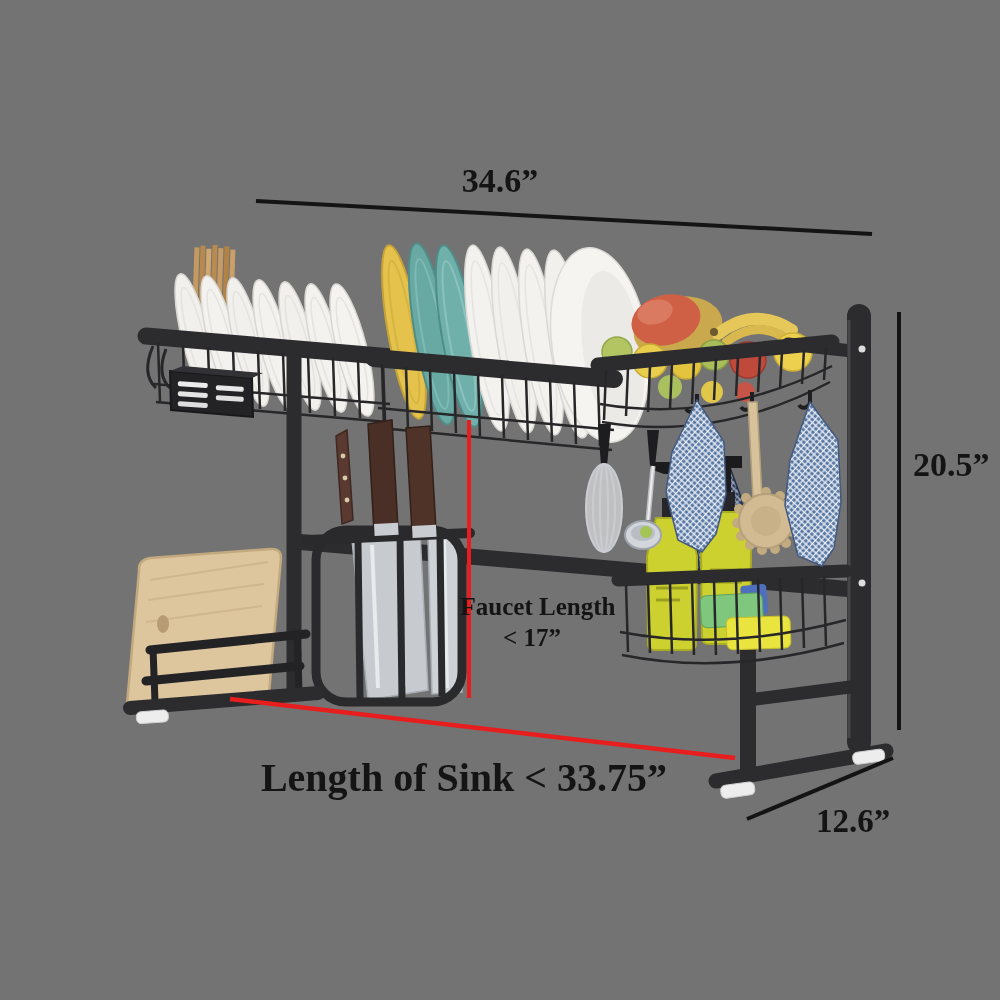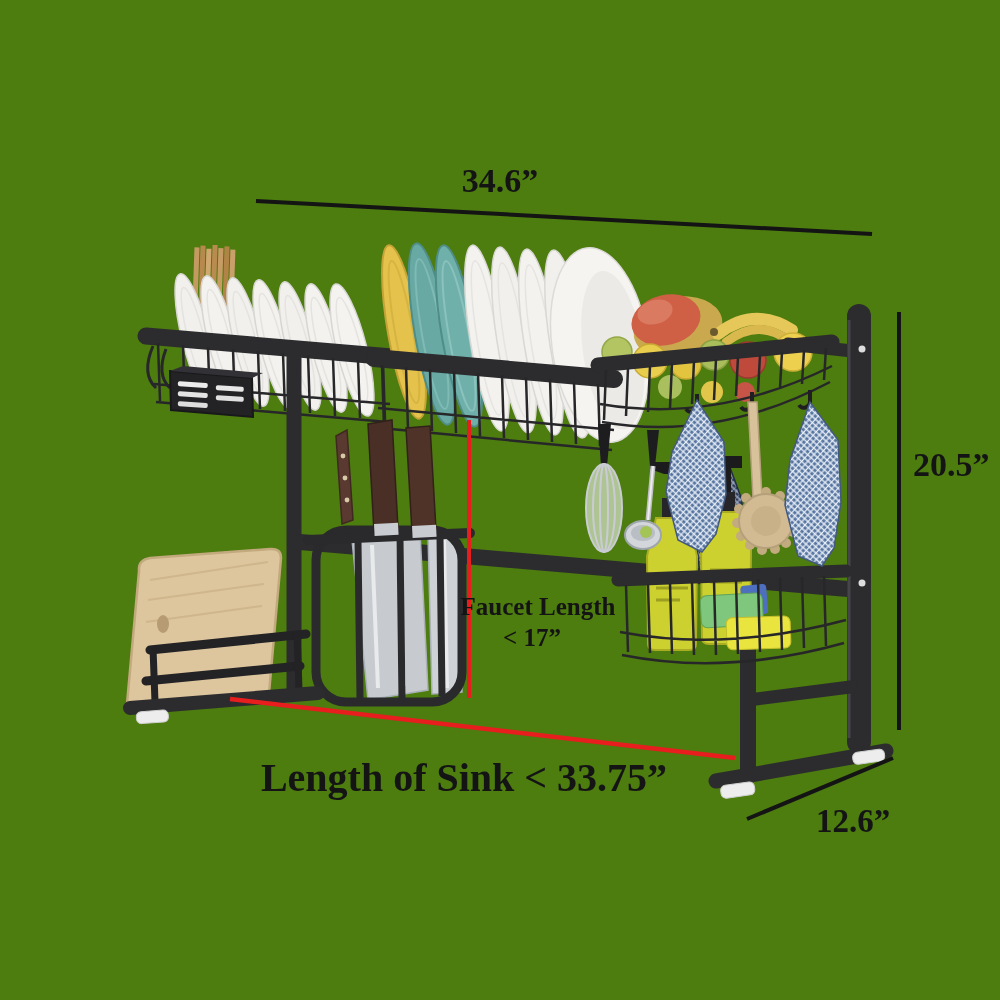--- a/index.html
+++ b/index.html
@@ -1,16 +1,16 @@
 <!DOCTYPE html>
 <html><head>
 <meta charset="utf-8">
 <style>
   html,body{margin:0;padding:0;background:#ffffff;}
-  .stage{position:relative;width:1000px;height:1000px;background:#4d7c0f;overflow:hidden;}
+  .stage{position:relative;width:1000px;height:1000px;background:#737373;overflow:hidden;}
   svg{display:block;}
   .dim-label{font-family:"Liberation Serif",serif;font-weight:bold;fill:#141414;}
   .lbl-big{font-size:40px;}
   .lbl-num{font-size:34px;}
   .lbl-num-s{font-size:33px;}
   .lbl-faucet{font-size:25px;}
 </style>
 </head>
 <body>
 

